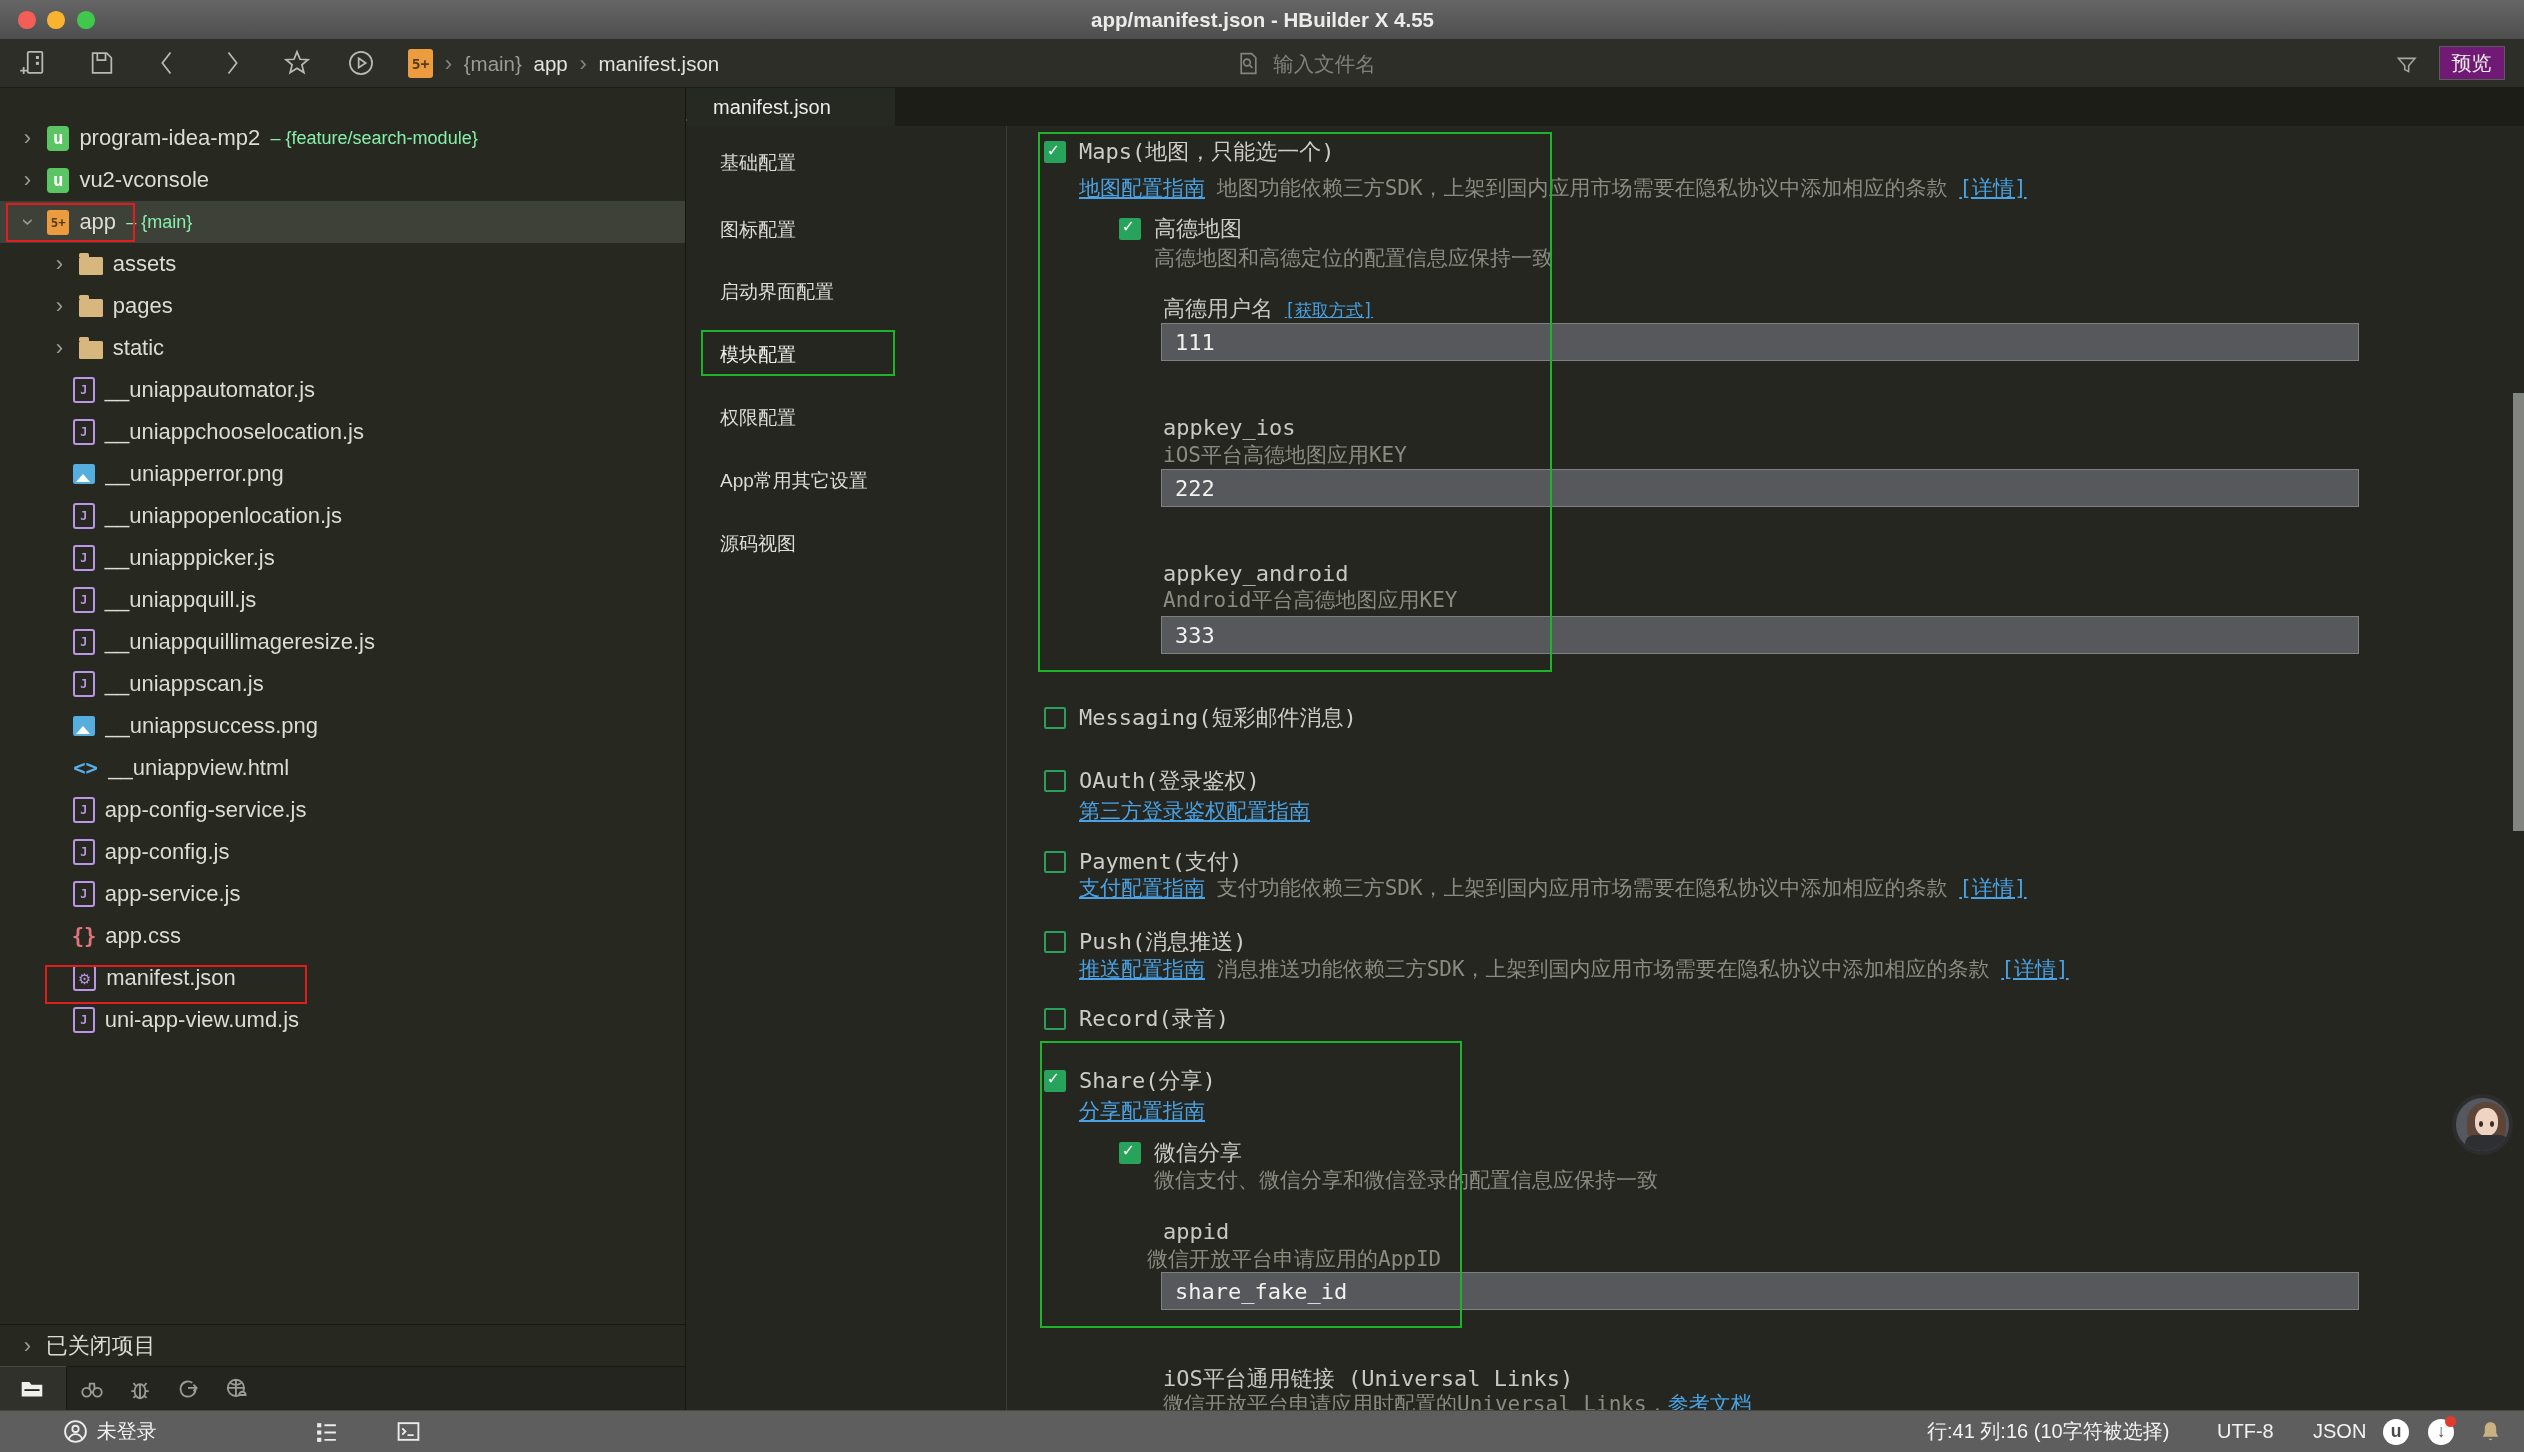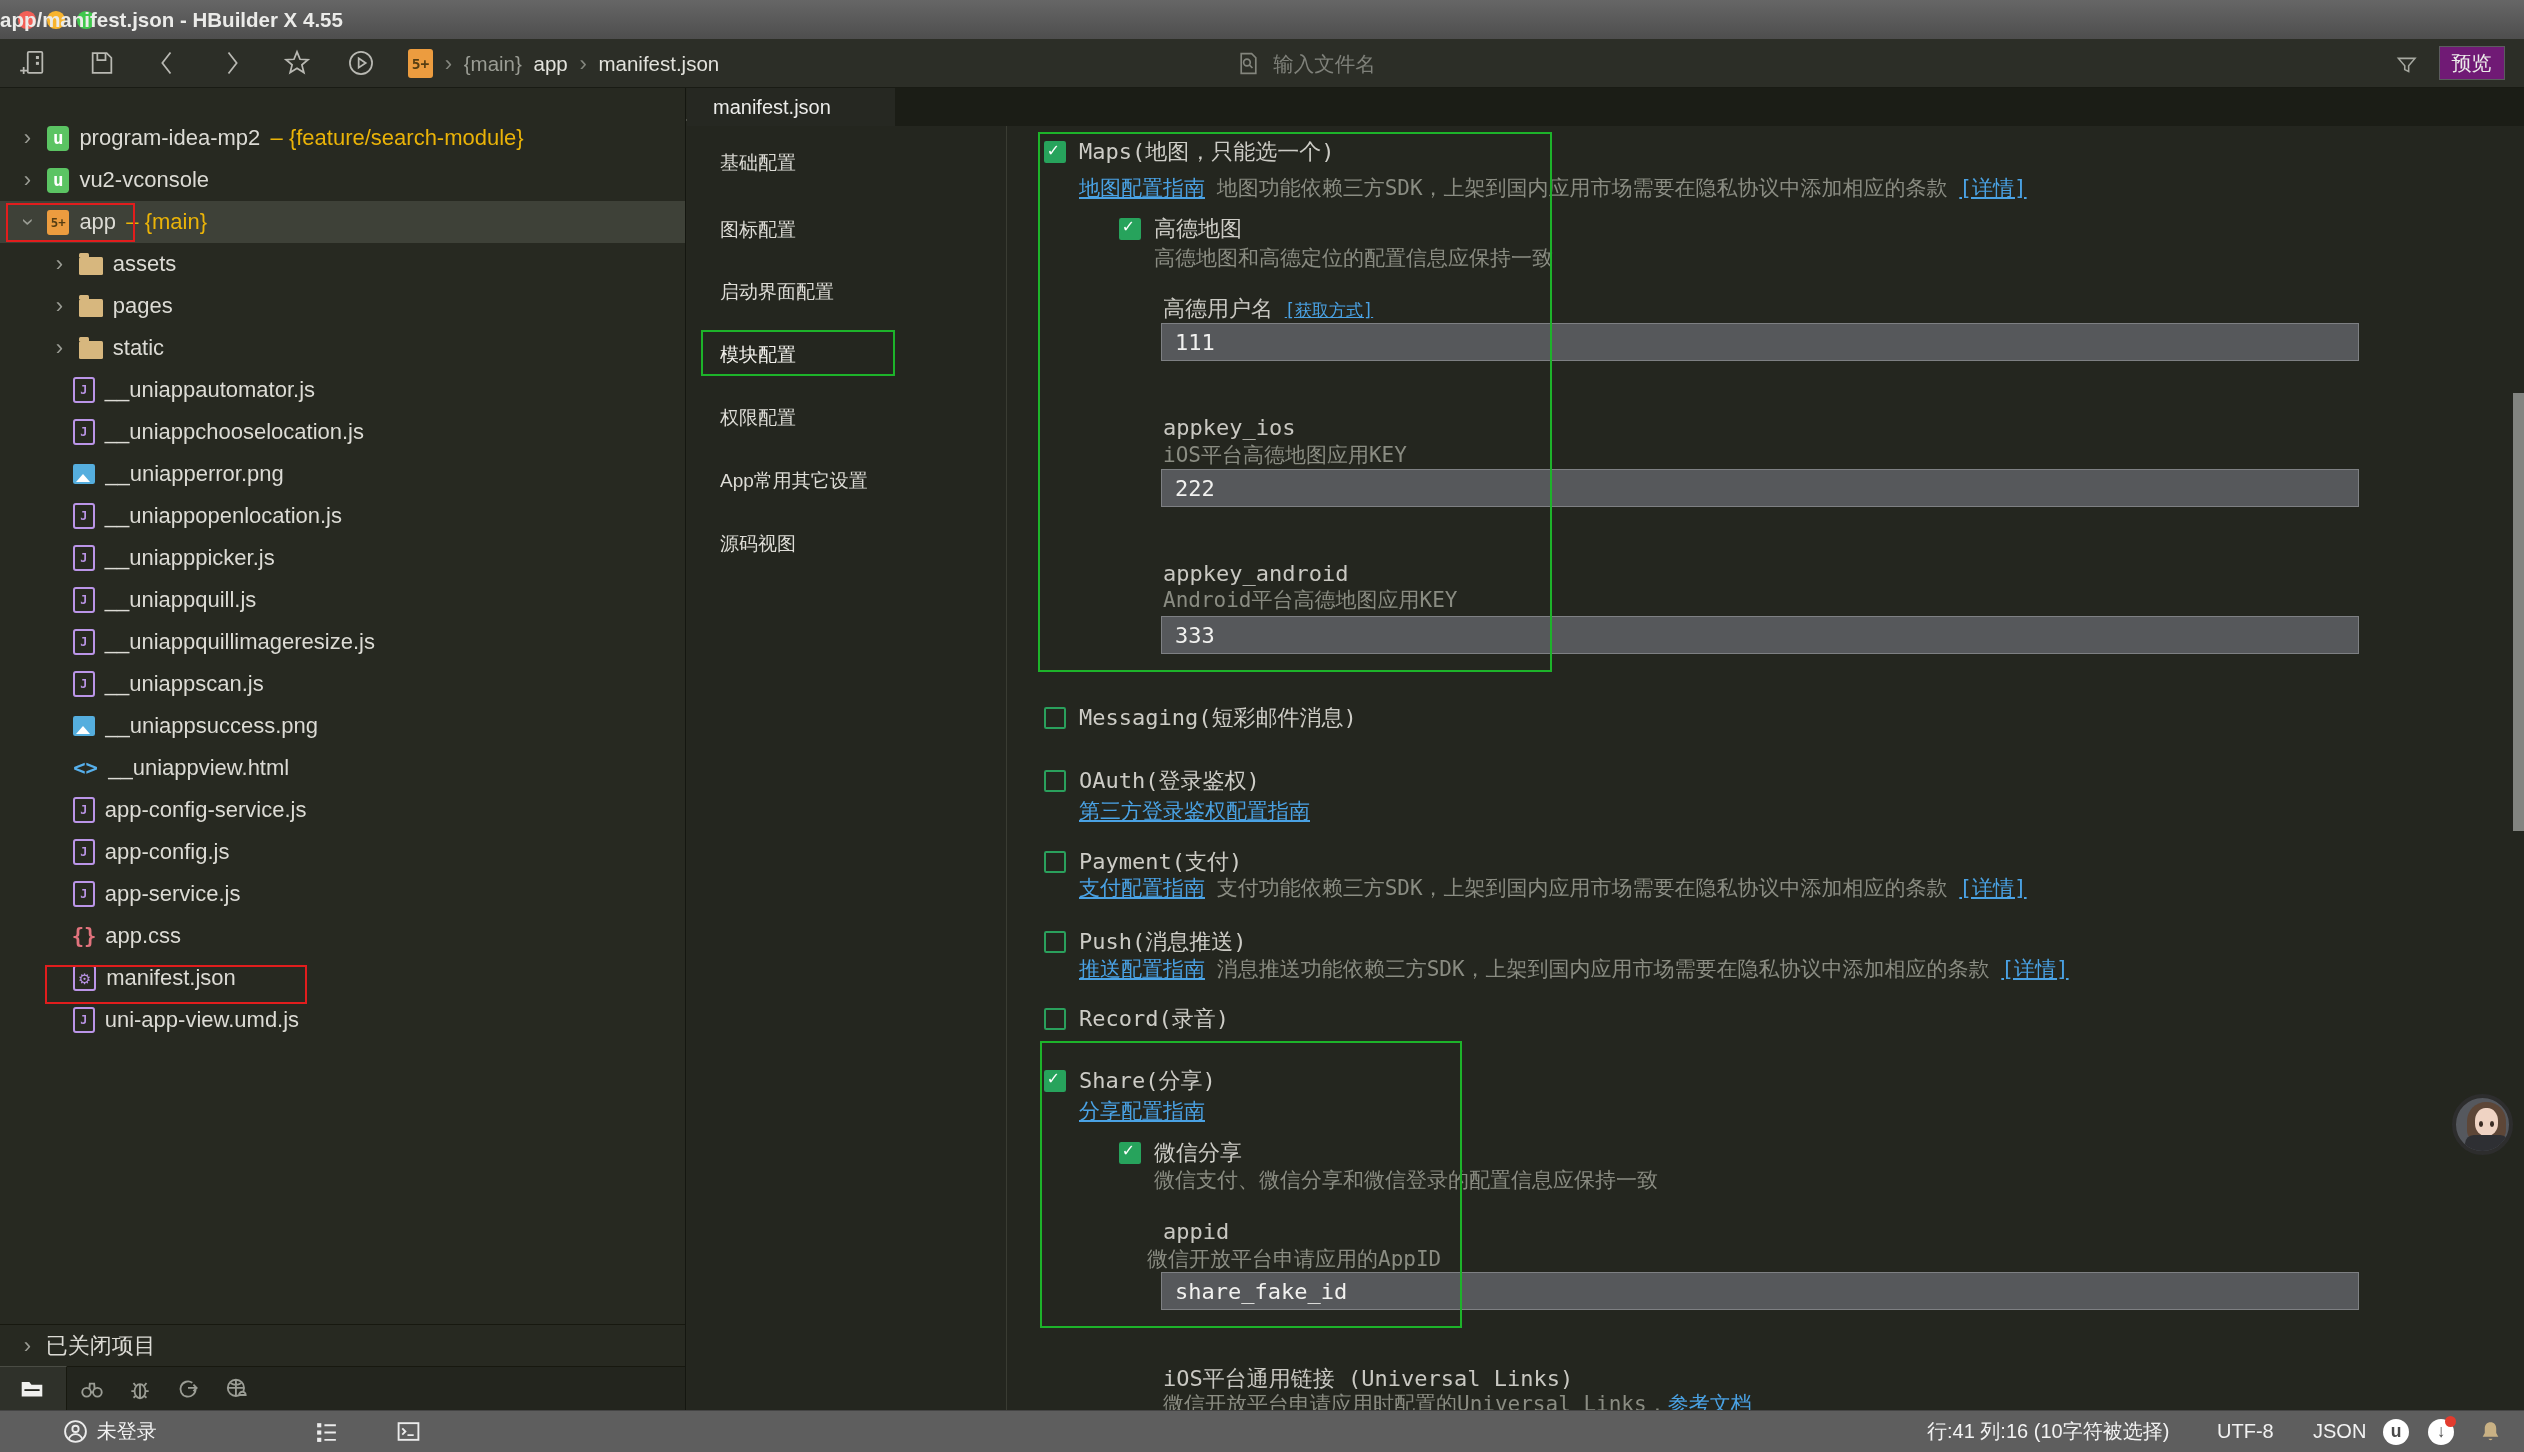--- a/index.html
+++ b/index.html
@@ -4,21 +4,21 @@
 <style>
   html,body{margin:0;padding:0;background:#111;}
   .app{position:relative;width:2525px;height:1452px;background:#25271f;overflow:hidden;
        font-family:"Liberation Sans",sans-serif;-webkit-font-smoothing:antialiased;}
 
   
   .titlebar{position:absolute;left:0;top:0;width:100%;height:39px;
     background:linear-gradient(#666,#4e4e4e);border-bottom:0.7px solid #3a3a3a;}
   .tl{position:absolute;top:11px;width:17.5px;height:17.5px;border-radius:50%;}
   .tl.r{left:18px;background:#f35f57;} .tl.y{left:47px;background:#f8b42e;} .tl.g{left:77px;background:#3fc84c;}
-  .wtitle{position:absolute;left:0;right:0;top:0;height:39px;line-height:39px;text-align:left;
+  .wtitle{position:absolute;left:0;right:0;top:0;height:39px;line-height:39px;text-align:center;
     color:#ebebe9;font-size:20.5px;font-weight:bold;}
 
   
   .toolbar{position:absolute;left:0;top:39px;width:100%;height:48px;background:#2c2e27;
     border-bottom:1.5px solid #191b14;}
   .tbtn{position:absolute;top:10.2px;width:28px;height:28px;color:#b9b9b3;}
   .tbtn svg{width:28px;height:28px;stroke:currentColor;fill:none;stroke-width:1.5;}
   .tool-underline{position:absolute;left:408px;width:2008px;top:80px;height:1.5px;background:#50524a;}
   .crumb{position:absolute;left:408px;top:10.2px;height:29px;display:flex;align-items:center;gap:11.7px;}
   .badge5{width:25px;height:29px;background:#ec9c3f;border-radius:2.9px;color:#553d12;
@@ -56,21 +56,21 @@
   .i-folder::before{content:"";position:absolute;left:0;top:-4.4px;width:10.2px;height:4.4px;background:#d7b77e;
     border-radius:1.5px 1.5px 0 0;}
   .i-doc{width:17.5px;height:22px;border:2.2px solid #bb95e8;border-radius:2.9px;color:#bb95e8;
     font:bold 11.7px "DejaVu Sans Mono",monospace;}
   .i-img{width:22px;height:20.5px;background:#55aede;border-radius:2.2px;position:relative;overflow:hidden;}
   .i-img::after{content:"";position:absolute;left:2.9px;bottom:2.2px;border-left:7.3px solid transparent;
     border-right:7.3px solid transparent;border-bottom:8.8px solid #fff;}
   .i-html{color:#57b0ec;font:bold 20.5px "DejaVu Sans Mono",monospace;width:25px;}
   .i-css{color:#e2737d;font:bold 20.5px "DejaVu Sans Mono",monospace;width:22px;}
   .i-json{width:19px;height:22px;border:2.2px solid #bb95e8;border-radius:2.9px;color:#bb95e8;font-size:14.6px;}
-  .tlabel{color:#dcdbd5;font-size:22px;} .tsuffix{color:#eab308;font-size:22px;}
+  .tlabel{color:#dcdbd5;font-size:22px;} .tsuffix{color:#86efac;font-size:18px;}
 
   .closed{position:absolute;left:0;right:0;bottom:44px;height:42px;border-top:1.5px solid #17180f;
     display:flex;align-items:center;gap:8.8px;padding-left:18px;}
   .ltabs{position:absolute;left:0;right:0;bottom:0;height:44px;border-top:1.5px solid #17180f;background:#23251e;}
   .lt-active{position:absolute;left:0;top:-1.5px;width:66px;height:45px;background:#2f312a;
     border-right:1.5px solid #17180f;border-top:1.5px solid #4a4c44;}
   .lticon{position:absolute;top:8.8px;width:26px;height:26px;color:#9b9d95;}
   .lticon svg{width:26px;height:26px;stroke:currentColor;fill:none;stroke-width:1.7;}
   .lticon.on{color:#f0f0ee;}
   .redbox{position:absolute;border:2.9px solid #e11d1d;box-sizing:border-box;pointer-events:none;z-index:40;}

